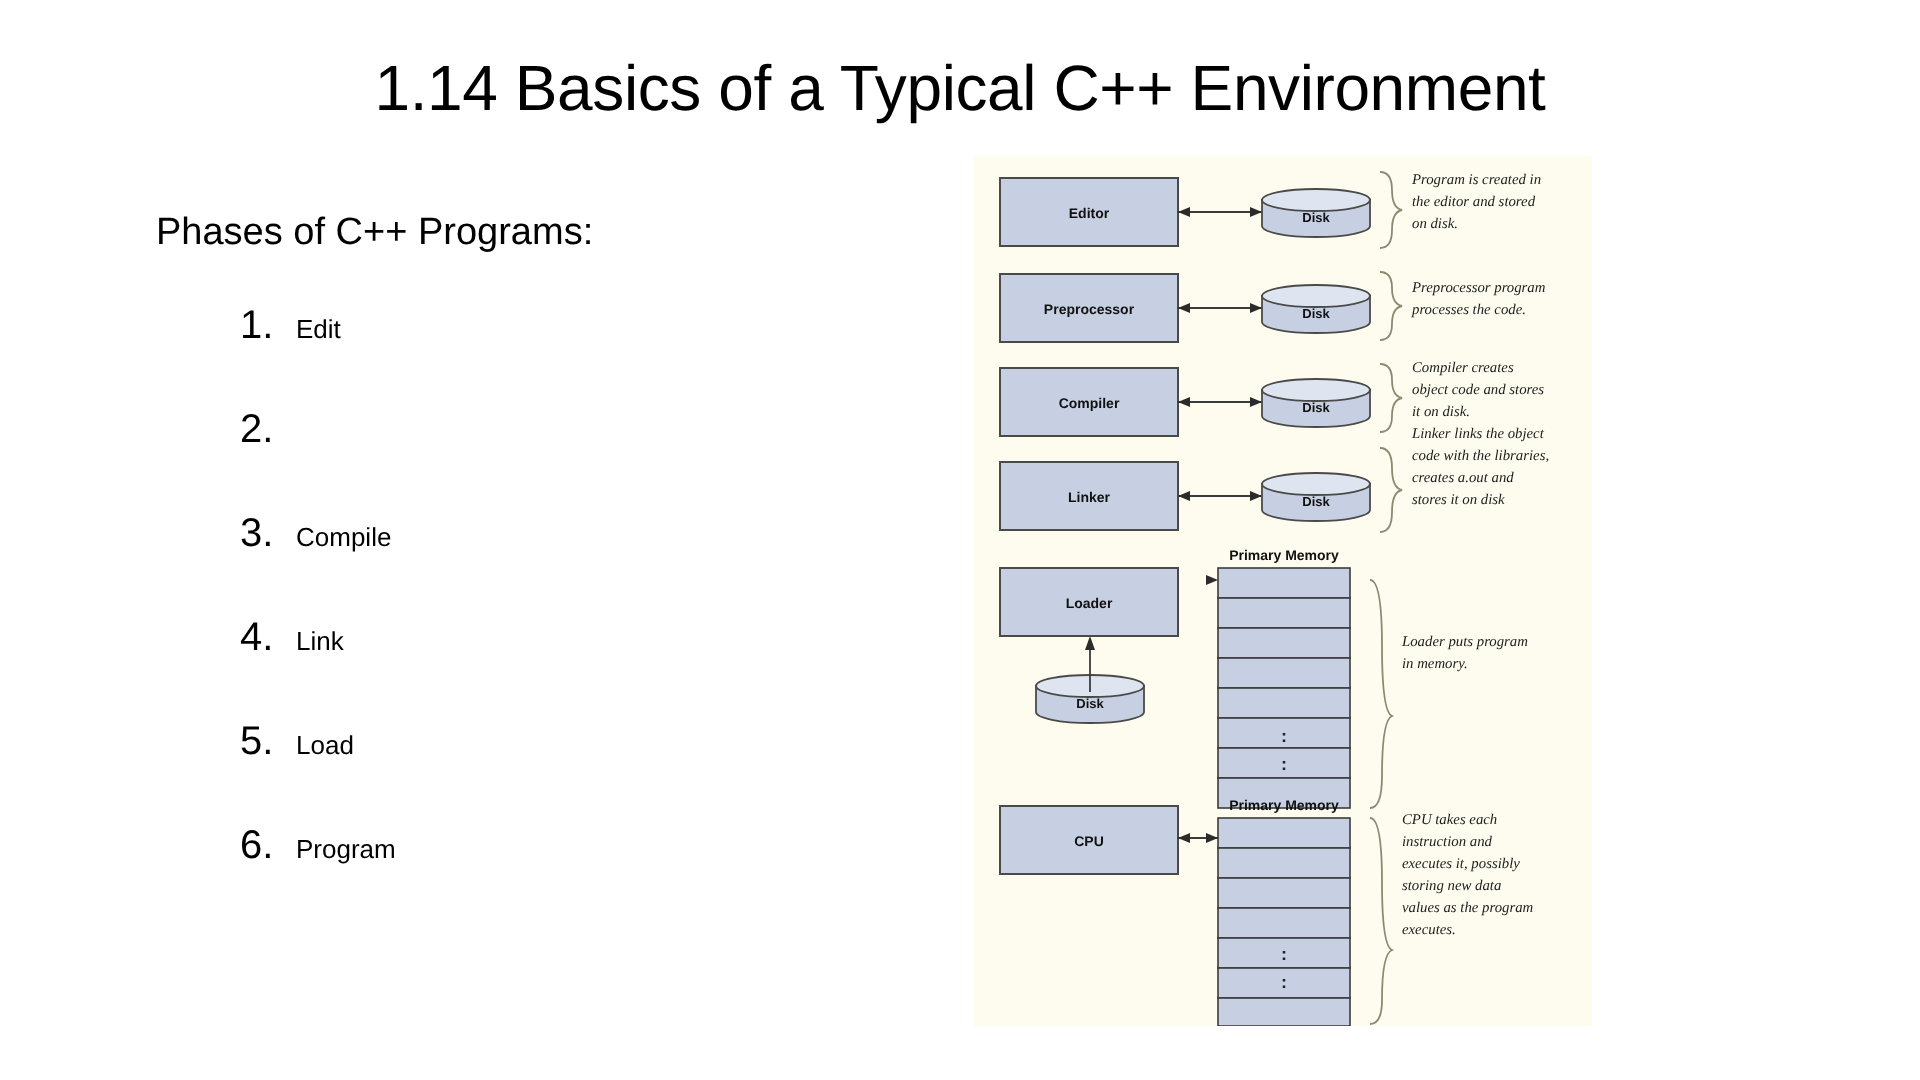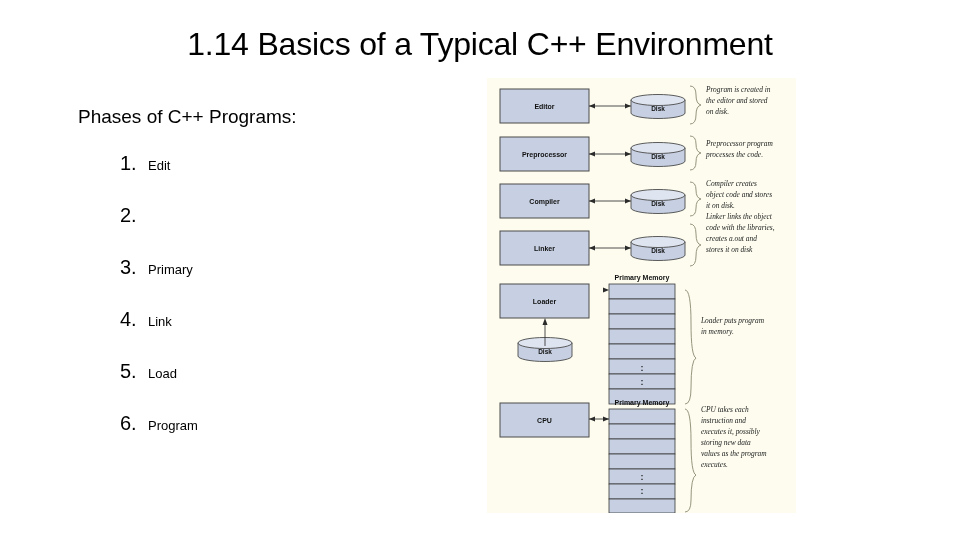--- a/index.html
+++ b/index.html
@@ -133,21 +133,21 @@
   <ol id="phase-list">
     <li class="phase-item">
       <span class="phase-num">1.</span>
       <span class="phase-label">Edit</span>
     </li>
     <li class="phase-item">
       <span class="phase-num">2.</span>
     </li>
     <li class="phase-item">
       <span class="phase-num">3.</span>
-      <span class="phase-label">Primary</span>
+      <span class="phase-label">Compile</span>
     </li>
     <li class="phase-item">
       <span class="phase-num">4.</span>
       <span class="phase-label">Link</span>
     </li>
     <li class="phase-item">
       <span class="phase-num">5.</span>
       <span class="phase-label">Load</span>
     </li>
     <li class="phase-item">

